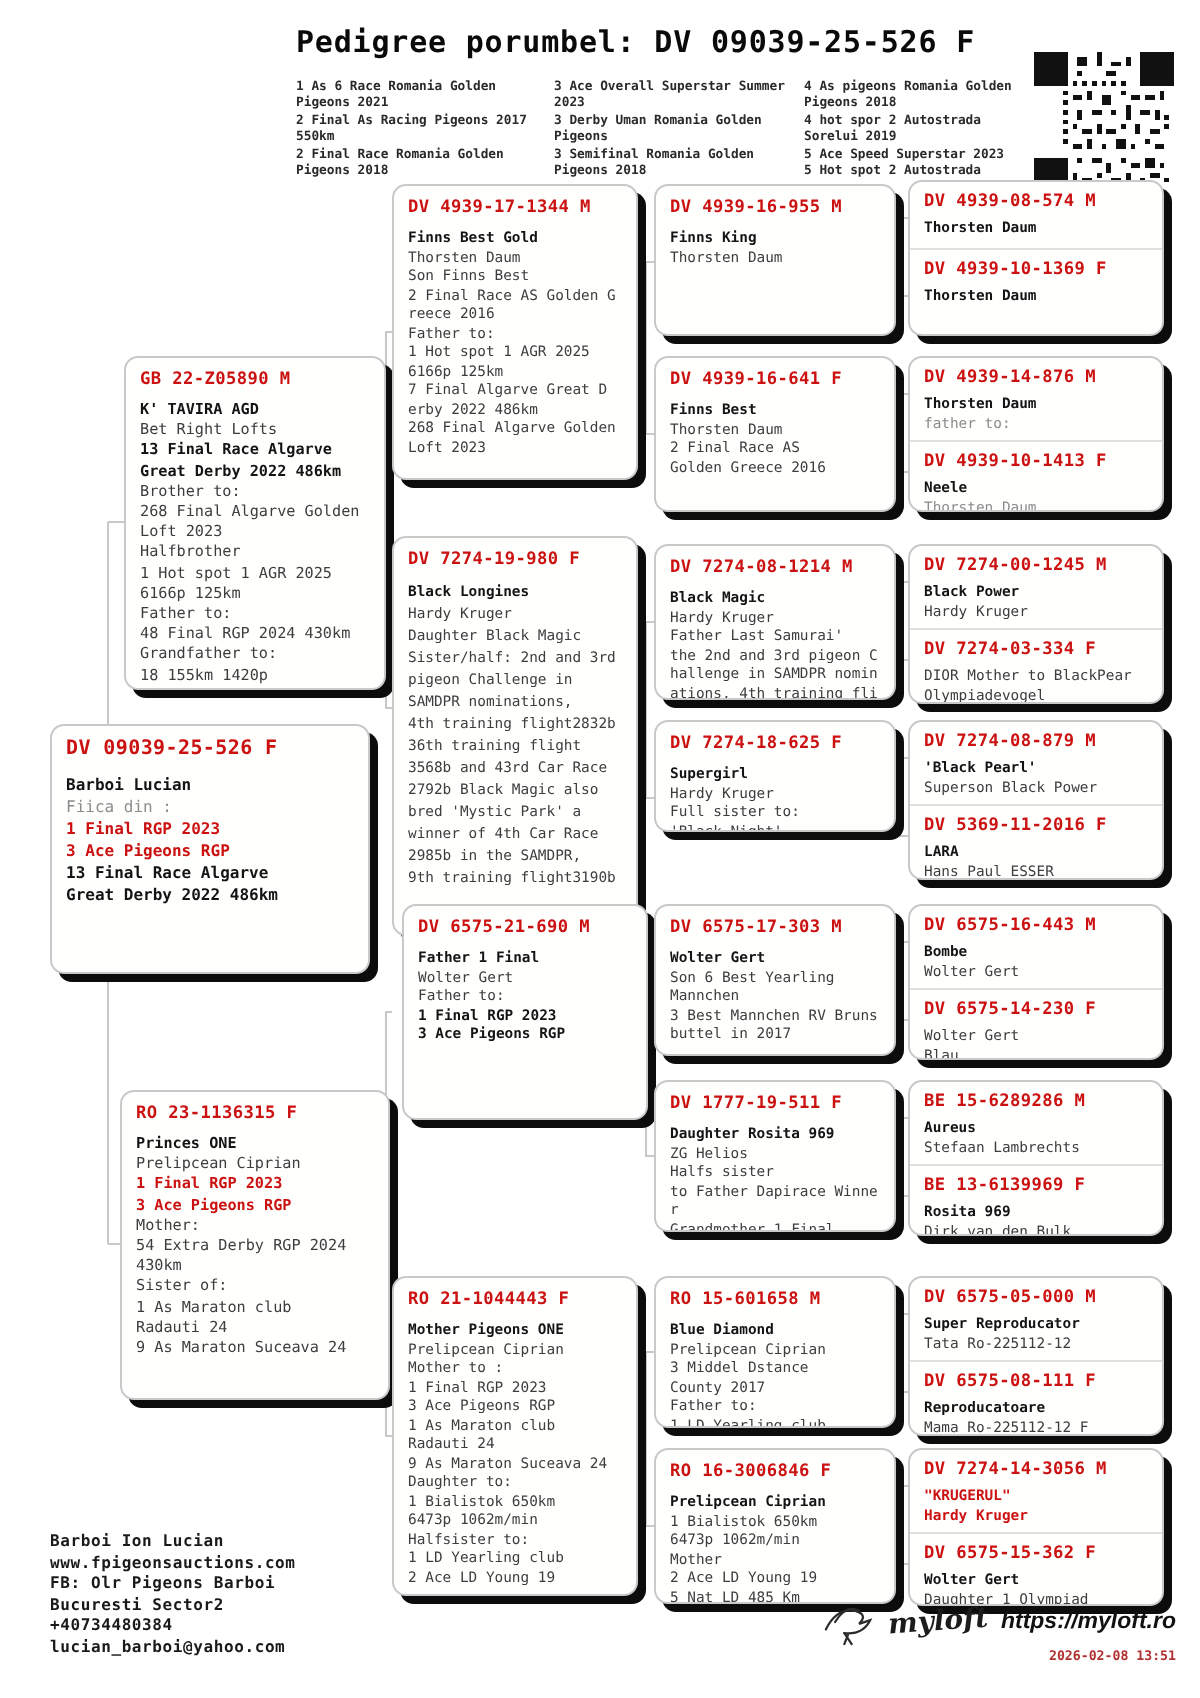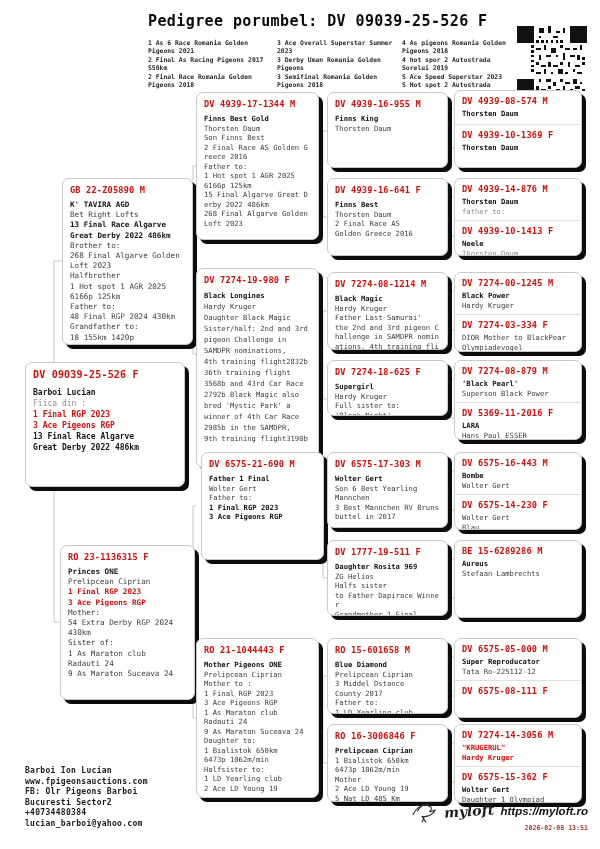--- a/index.html
+++ b/index.html
@@ -251,21 +251,21 @@
     <div class="ring">DV 4939-17-1344 M</div>
     <div>
         <div class="ln s-b">Finns Best Gold</div>
         <div class="ln s-n">Thorsten Daum</div>
         <div class="ln s-n">Son Finns Best</div>
         <div class="ln s-n">2 Final Race AS Golden G</div>
         <div class="ln s-n">reece 2016</div>
         <div class="ln s-n">Father to:</div>
         <div class="ln s-n">1 Hot spot 1 AGR 2025</div>
         <div class="ln s-n">6166p 125km</div>
-        <div class="ln s-n">15 Final Algarve Great D</div>
+        <div class="ln s-n">7 Final Algarve Great D</div>
         <div class="ln s-n">erby 2022 486km</div>
         <div class="ln s-n">268 Final Algarve Golden</div>
         <div class="ln s-n">Loft 2023</div>
       </div>
   </div>
   <div class="card tall posB2">
     <div class="ring">DV 7274-19-980 F</div>
     <div>
         <div class="ln s-b">Black Longines</div>
         <div class="ln s-n">Hardy Kruger</div>
@@ -474,31 +474,42 @@
     </div>
   </div>
   <div class="card dcard posD6">
     <div class="dentry">
       <div class="ring">BE 15-6289286 M</div>
       <div>
           <div class="ln s-b">Aureus</div>
           <div class="ln s-n">Stefaan Lambrechts</div>
         </div>
     </div>
+    <div class="dentry">
+      <div class="ring">BE 13-6139969 F</div>
+      <div>
+          <div class="ln s-b">Rosita 969</div>
+          <div class="ln s-n">Dirk van den Bulk</div>
+        </div>
+    </div>
   </div>
   <div class="card dcard posD7">
     <div class="dentry">
       <div class="ring">DV 6575-05-000 M</div>
       <div>
           <div class="ln s-b">Super Reproducator</div>
           <div class="ln s-n">Tata Ro-225112-12</div>
         </div>
     </div>
     <div class="dentry">
       <div class="ring">DV 6575-08-111 F</div>
+      <div>
+          <div class="ln s-b">Reproducatoare</div>
+          <div class="ln s-n">Mama Ro-225112-12 F</div>
+        </div>
     </div>
   </div>
   <div class="card dcard posD8">
     <div class="dentry">
       <div class="ring">DV 7274-14-3056 M</div>
       <div>
           <div class="ln s-rb">"KRUGERUL"</div>
           <div class="ln s-rb">Hardy Kruger</div>
         </div>
     </div>

